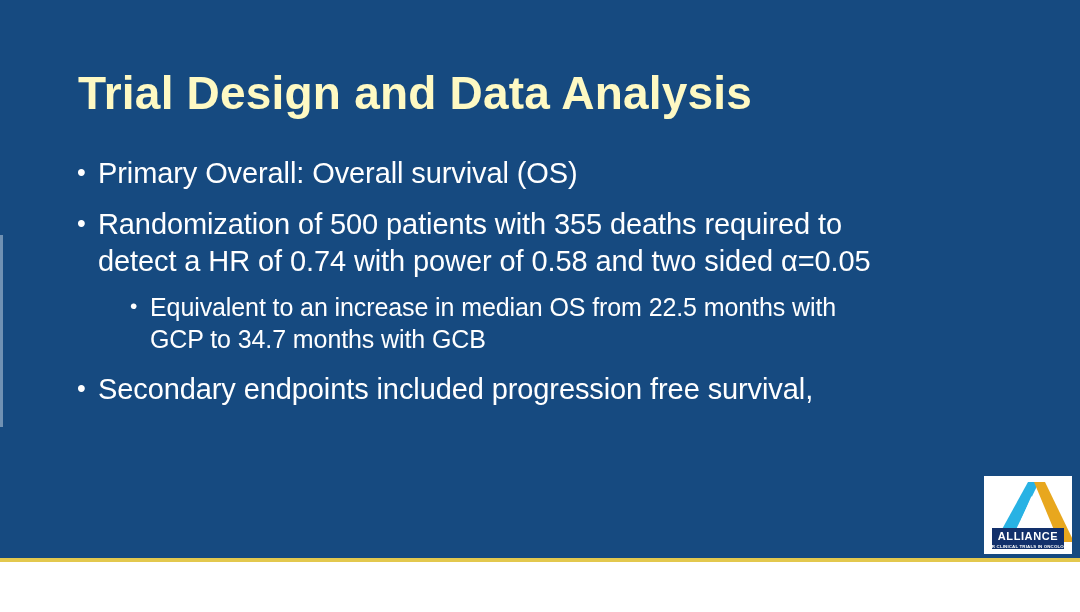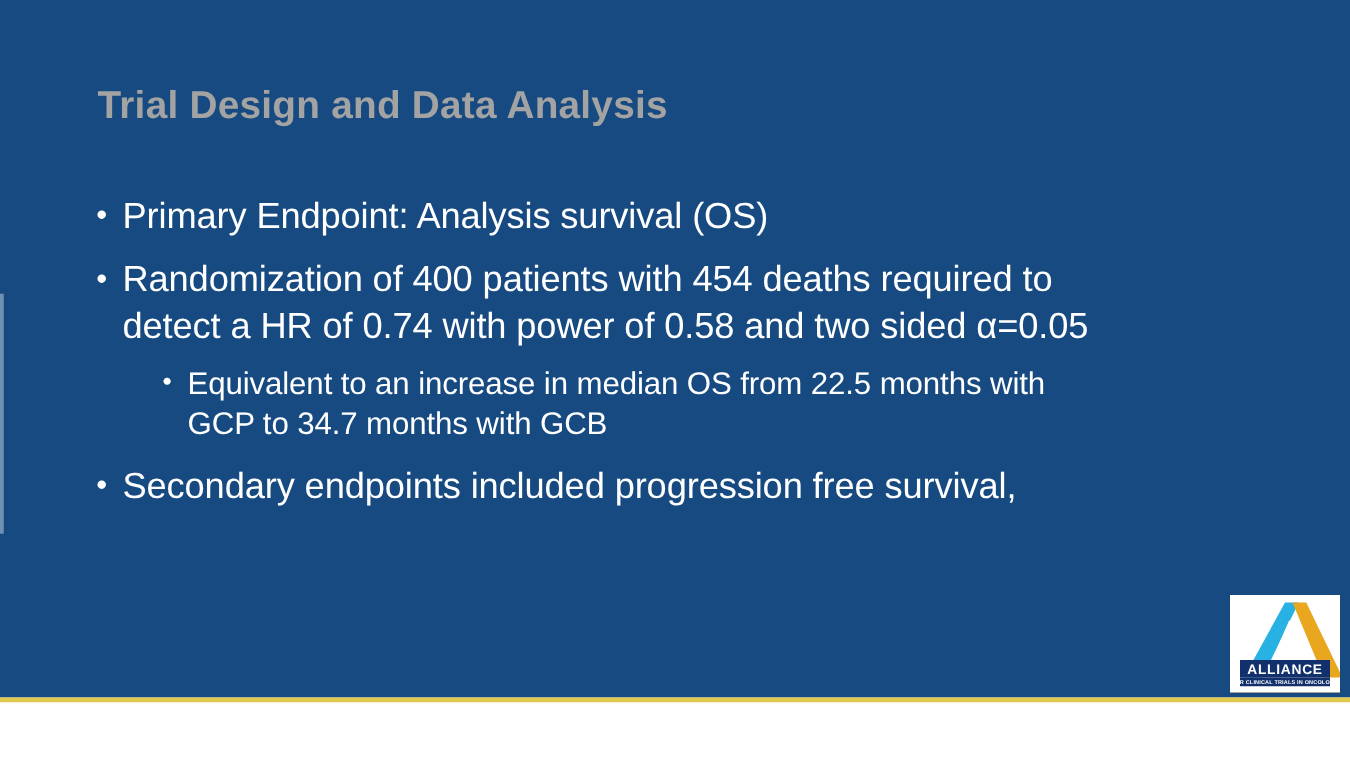--- a/index.html
+++ b/index.html
@@ -39,22 +39,22 @@
     width: 3px;
     height: 192px;
     background: #8fa9c4;
     opacity: 0.75;
   }
 
   .title {
     position: absolute;
     left: 78px;
     top: 66px;
-    color: #a3a3a3;
-    font-size: 31px;
+    color: #fef9c3;
+    font-size: 46px;
     font-weight: bold;
     letter-spacing: 0.2px;
     white-space: nowrap;
   }
 
   .content {
     position: absolute;
     left: 72px;
     top: 155px;
     width: 960px;
@@ -138,26 +138,26 @@
   <div class="slide-body">
 
     <div class="edge-sliver"></div>
 
     <div class="title">Trial Design and Data Analysis</div>
 
     <div class="content">
 
       <div class="bullet-l1">
         <span class="dot">•</span>
-        <div>Primary Endpoint: Analysis survival (OS)</div>
+        <div>Primary Overall: Overall survival (OS)</div>
       </div>
 
       <div class="bullet-l1 sp-top">
         <span class="dot">•</span>
-        <div>Randomization of 400 patients with 454 deaths required to</div>
+        <div>Randomization of 500 patients with 355 deaths required to</div>
         <div>detect a HR of 0.74 with power of 0.58 and two sided α=0.05</div>
       </div>
 
       <div class="bullet-l2">
         <span class="dot">•</span>
         <div>Equivalent to an increase in median OS from 22.5 months  with</div>
         <div>GCP to 34.7 months with GCB</div>
       </div>
 
       <div class="bullet-l1 sp-top2">

